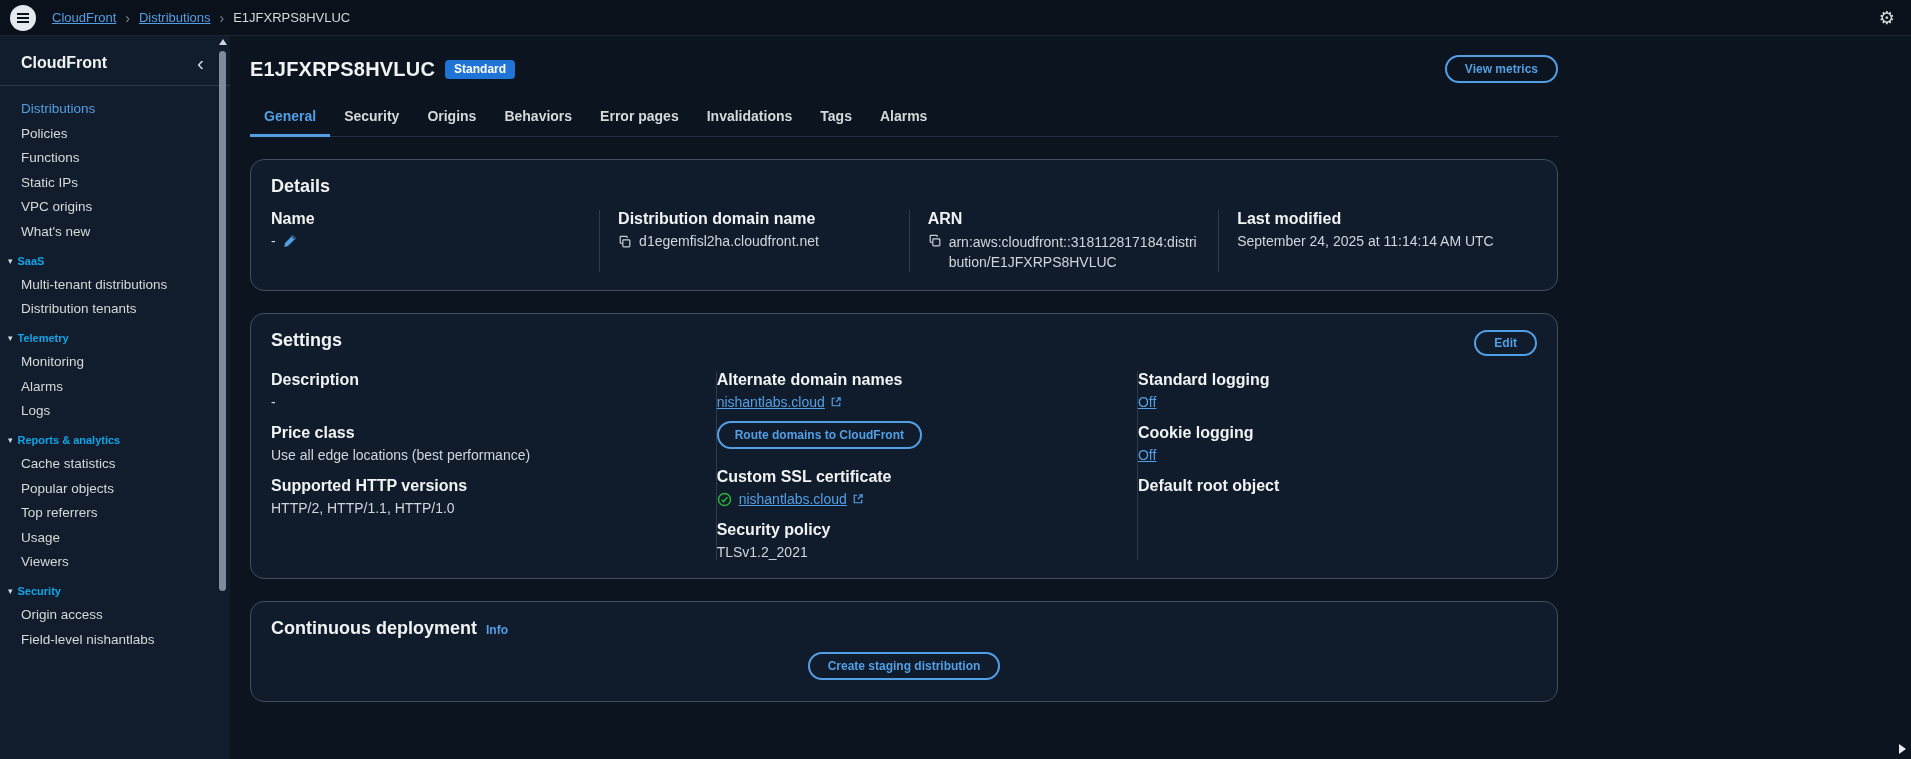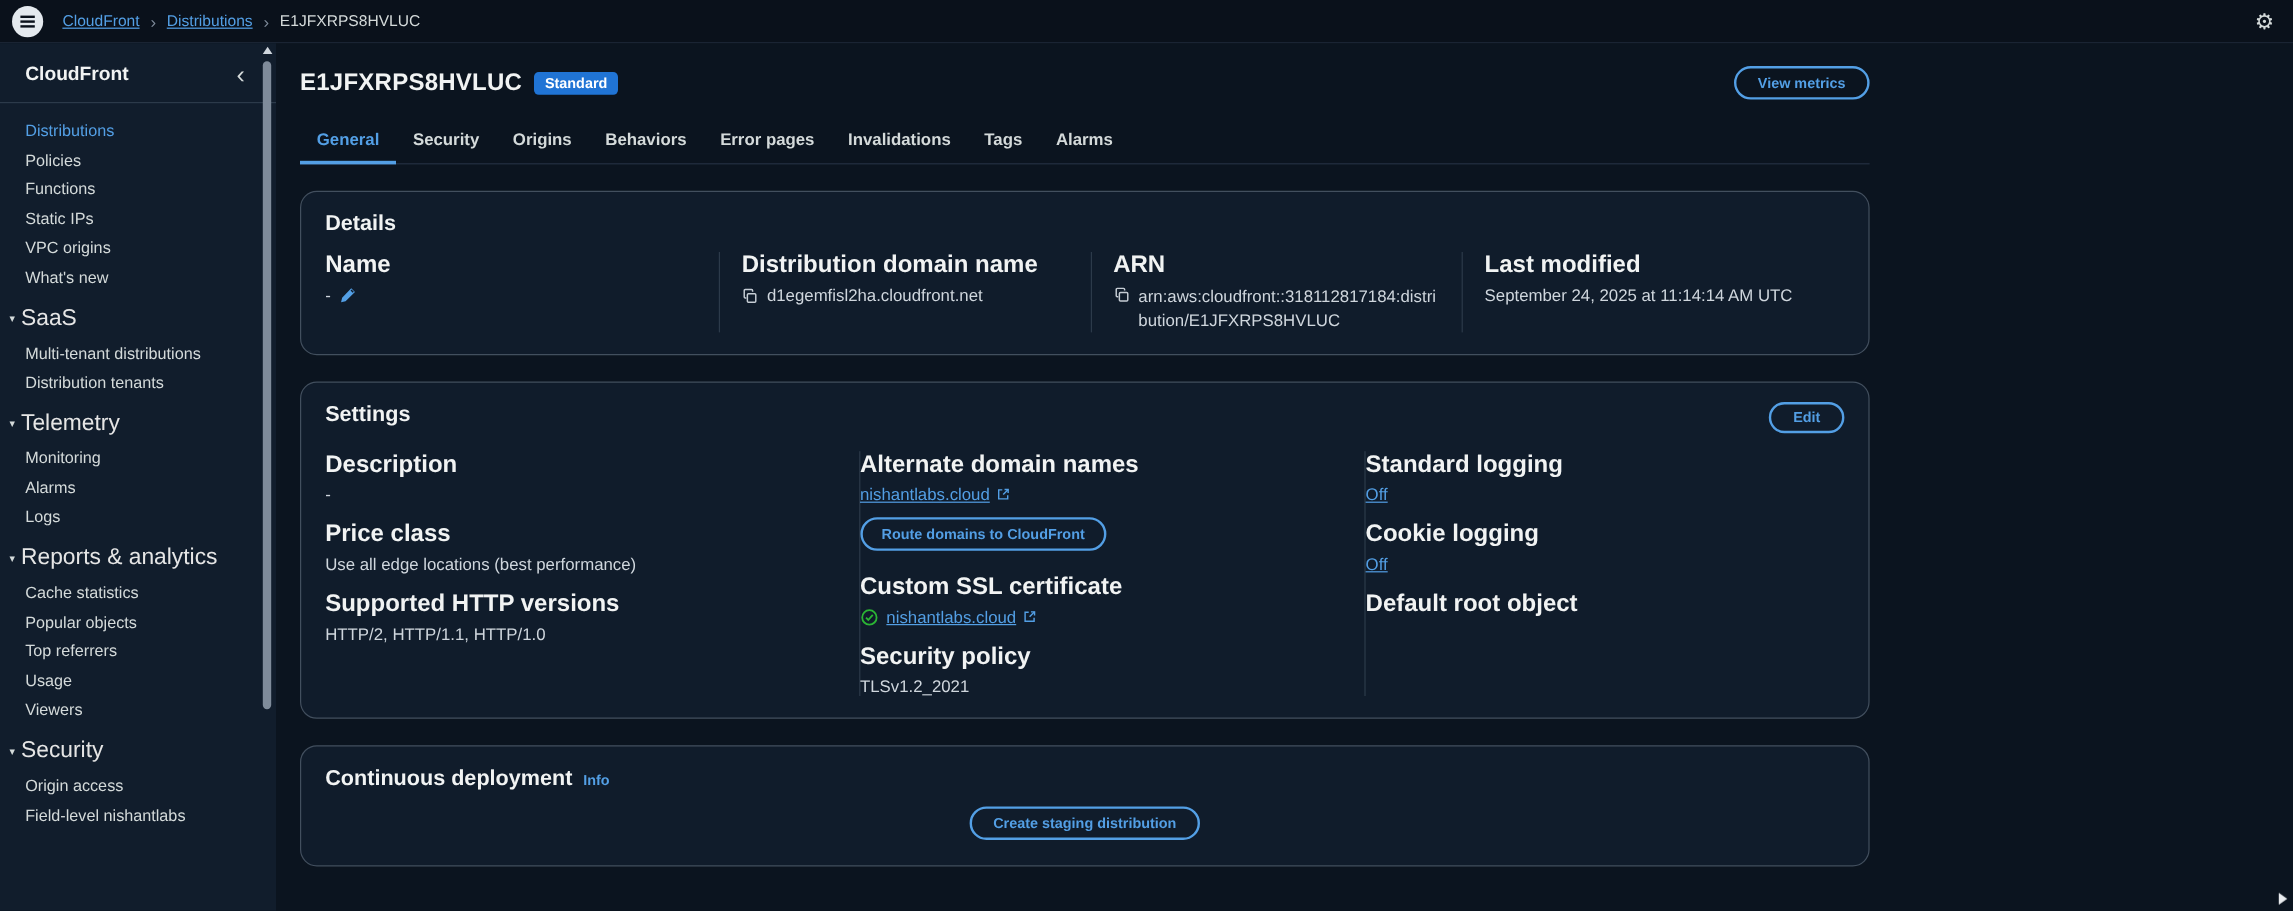--- a/index.html
+++ b/index.html
@@ -34,21 +34,21 @@
   .sidebar-head { display: flex; align-items: center; padding: 16px 16px 12px 21px; }
   .sidebar-title { font-size: 16px; font-weight: 700; color: #f1f3f3; }
   .collapse-btn { margin-left: auto; margin-right: 10px; color: #d4dada; font-size: 21px; line-height: 1;
                   background: none; border: none; cursor: pointer; }
   .sidebar-divider { border: none; border-top: 1px solid #2c3a4a; }
   .side-nav { padding: 15px 24px 0 21px; font-size: 13.5px; }
   .side-item { display: block; color: #d4dada; text-decoration: none; margin-bottom: 9.5px; cursor: pointer; }
   .side-item.active { color: var(--accent-blue); }
   .side-section { display: flex; align-items: center; margin: 16px 0 10px -13px; gap: 5px; cursor: pointer; }
   .tri { font-size: 9px; color: #d4dada; }
-  .side-header { font-weight: 400; color: #e5e5e5; font-size: 19px; }
+  .side-header { font-weight: 700; color: #0ea5e9; font-size: 11px; }
   .side-scrollbar { position: absolute; top: 3px; bottom: 3px; right: 3px; width: 9px; }
   .scroll-arrow-up { width: 0; height: 0; margin: 0 auto 3px;
                      border-left: 4px solid transparent; border-right: 4px solid transparent;
                      border-bottom: 6px solid #cfd6dd; }
   .scroll-thumb { position: absolute; top: 12px; left: 1px; width: 7px; height: 540px;
                   background: #7f8b9a; border-radius: 4px; cursor: pointer; }
 
   
   .main { flex: 1; padding: 10px 0 0 20px; position: relative; }
   .content { width: 1308px; }
@@ -71,21 +71,21 @@
   .card-heading { font-size: 18px; font-weight: 700; color: #f1f3f3; }
   .card-head-row { display: flex; align-items: flex-start; }
   .edit-btn { margin-left: auto; padding: 4px 18px; border-radius: 17px; }
 
   .details-grid { display: grid; grid-template-columns: 1.06fr 1fr 1fr 1.03fr; margin-top: 13px; }
   .dcol { padding-right: 16px; }
   .dcol + .dcol { border-left: 1px solid #2c3a4a; padding-left: 18px; }
 
   .field { margin-bottom: 14px; }
   .field:last-child { margin-bottom: 0; }
-  .field-label { font-weight: 700; color: #f1f3f3; margin-bottom: 5px; font-size: 20px; }
+  .field-label { font-weight: 700; color: #f1f3f3; margin-bottom: 5px; font-size: 16px; }
   .field-value { color: #cfd6dd; font-size: 14px; display: flex; align-items: center; gap: 7px; }
   .field-value.top-align { align-items: flex-start; }
   .arn-text { max-width: 258px; word-break: break-all; line-height: 1.4; }
   .icon { flex: none; display: inline-flex; }
   .copy-icon { color: #c6cdd5; margin-top: 1px; cursor: pointer; }
   .pencil-icon { color: var(--accent-blue); cursor: pointer; }
   .check-icon { color: var(--success-green); }
   .link { color: var(--accent-blue); text-decoration: underline; cursor: pointer;
           display: inline-flex; align-items: center; gap: 5px; font-size: 14px; }
 

